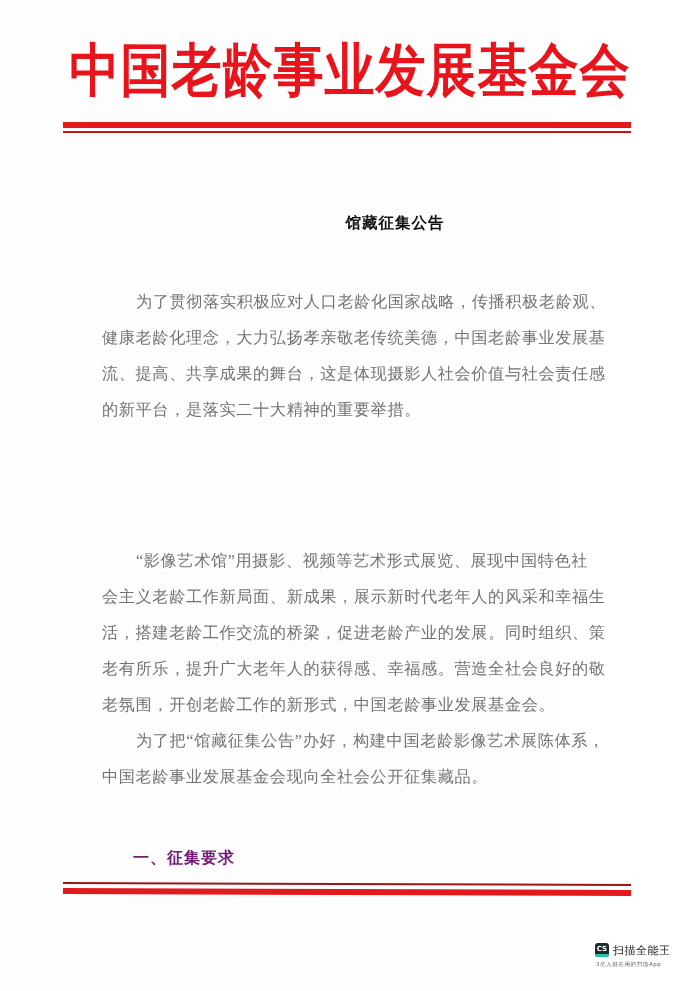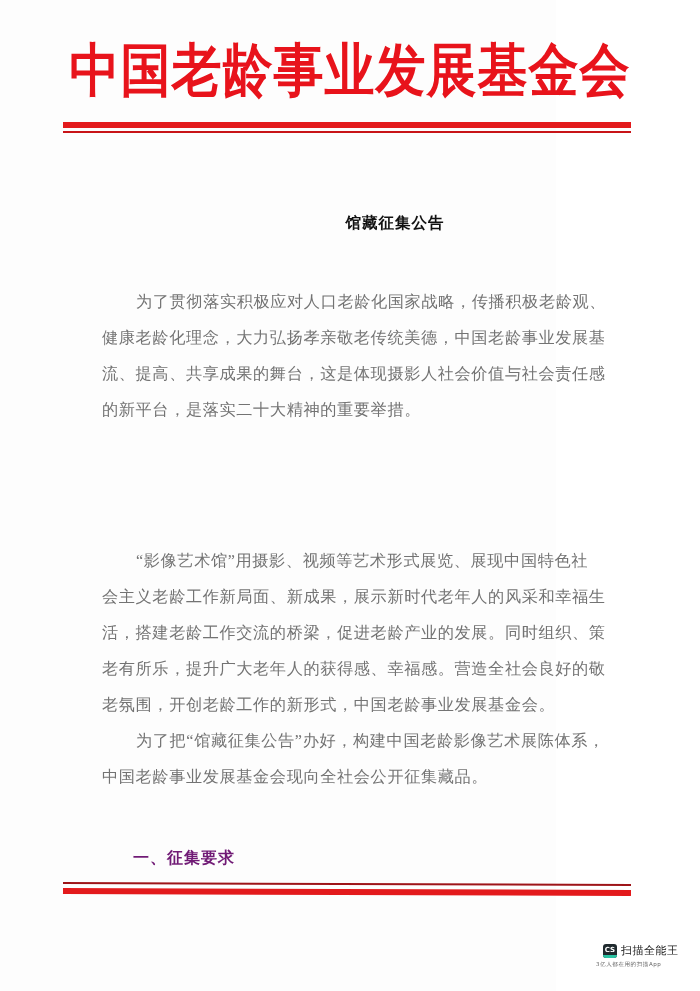--- a/index.html
+++ b/index.html
@@ -101,22 +101,20 @@
     }
 
     .watermark {
       position: absolute;
       left: 595px;
       top: 943px;
       width: 100px;
     }
     .wm-row {
       display: flex;
-      align-items: center;
-      margin-left: 8px;
     }
     .wm-logo {
       width: 14px;
       height: 14px;
       background: #1f2a2e;
       border-radius: 3px;
       color: #fff;
       font-family: "DejaVu Sans", "Liberation Sans", sans-serif;
       font-weight: bold;
       font-size: 7px;

